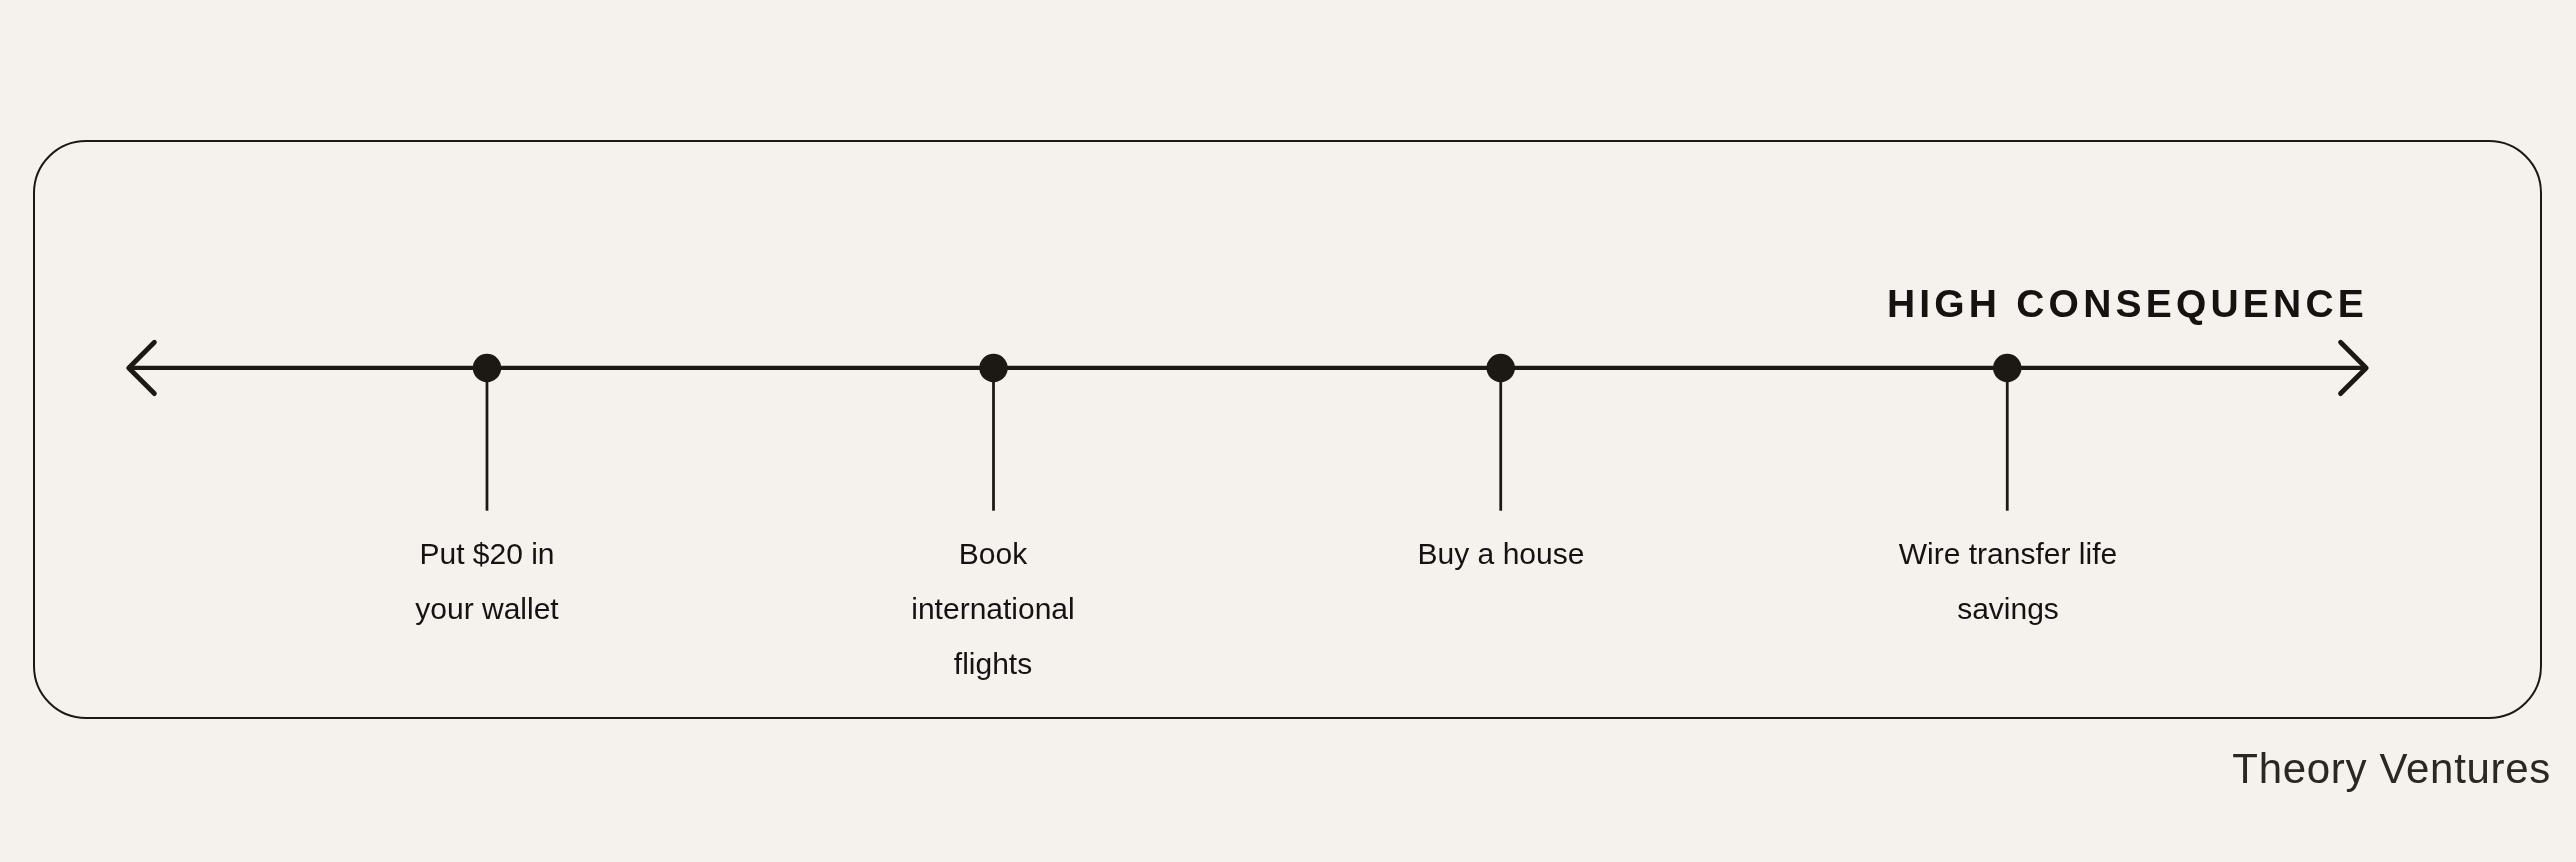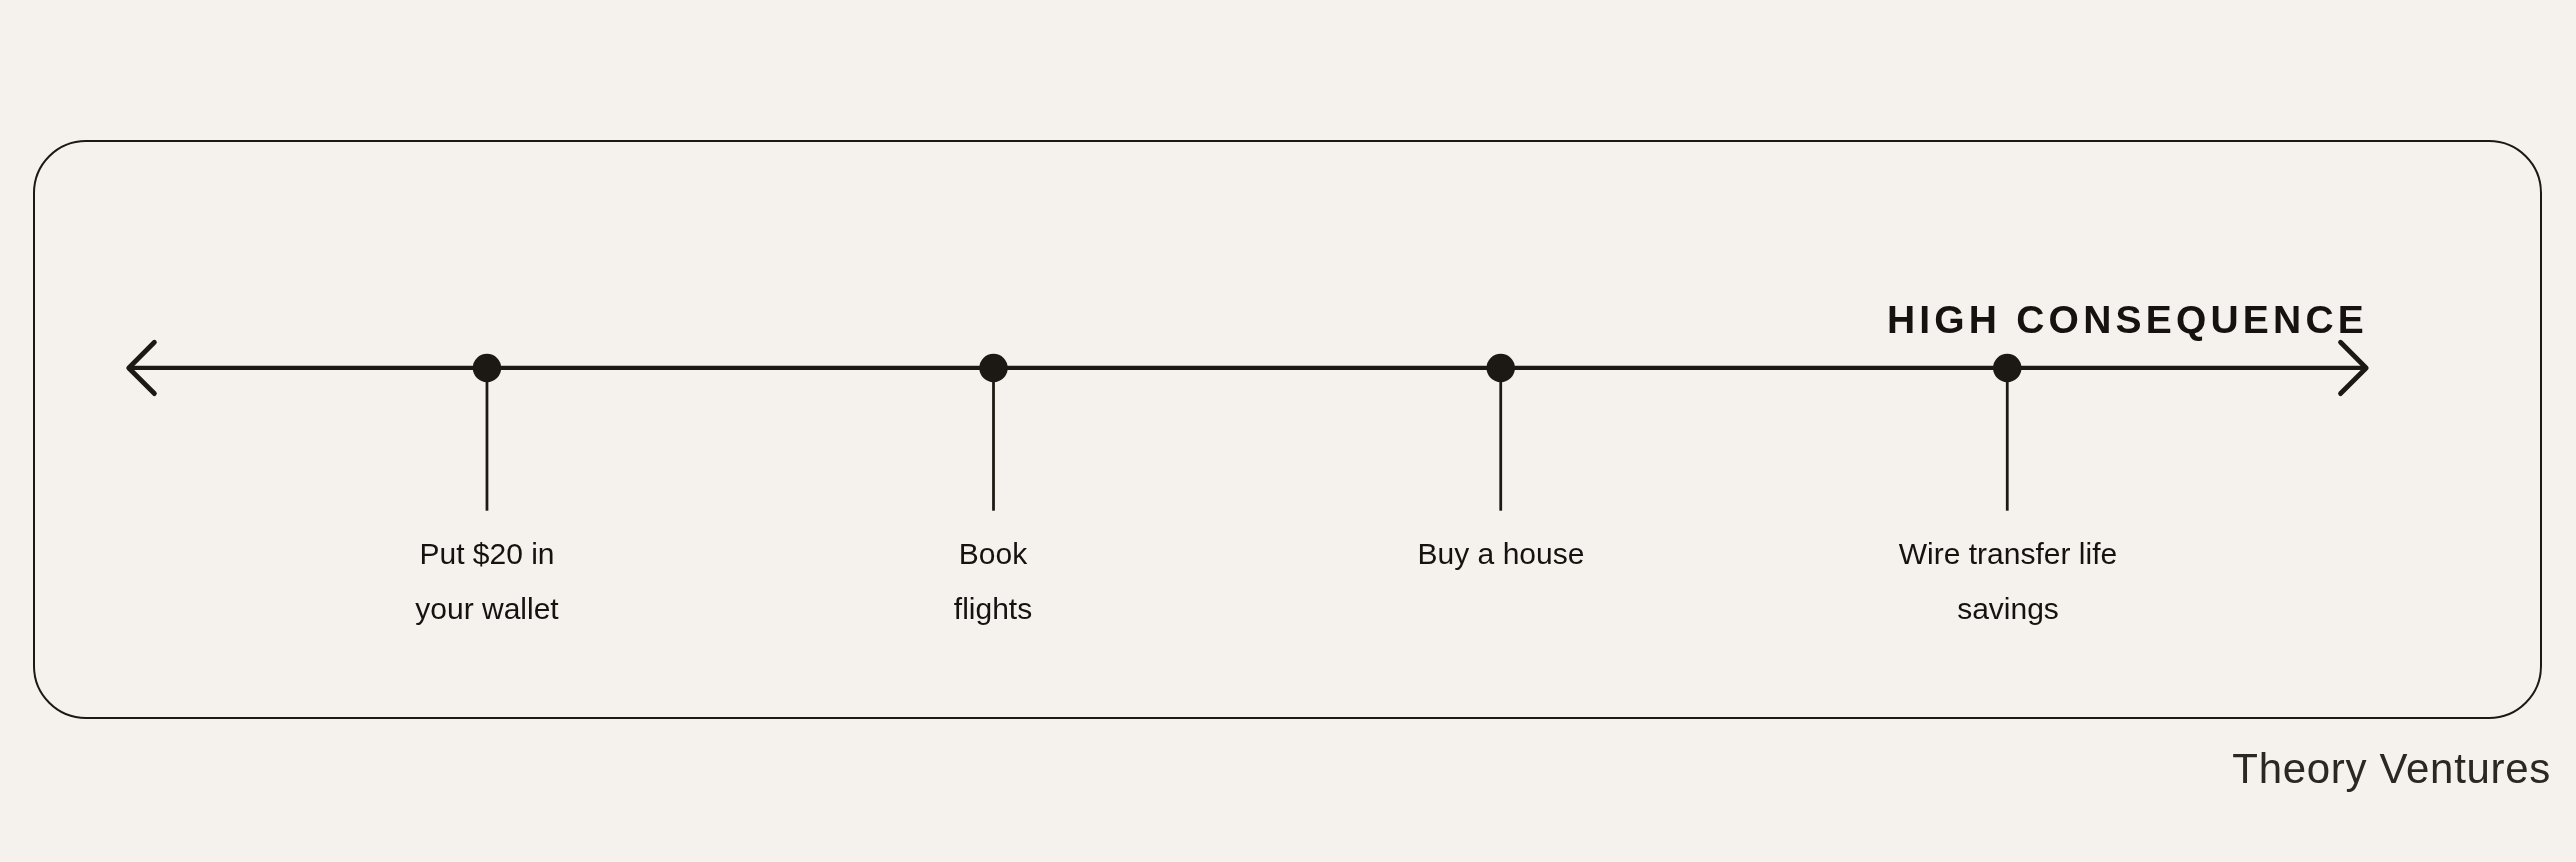--- a/index.html
+++ b/index.html
@@ -31,21 +31,21 @@
     position:absolute;
     top:283px;
     font-size:39px;
     font-weight:700;
     letter-spacing:4.2px;
     line-height:42px;
     color:var(--text);
     white-space:nowrap;
   }
   .endpoint-low{left:129px;}
-  .endpoint-high{right:208px; text-align:right;margin-top:16px;}
+  .endpoint-high{right:208px; text-align:right;}
   .axis-svg{
     position:absolute;
     left:0; top:0;
     width:2576px; height:862px;
   }
   .point-label{
     position:absolute;
     top:526px;
     width:527px;
     transform:translateX(-50%);
@@ -100,20 +100,21 @@
     <circle cx="2896" cy="531" r="20.5" fill="#1c1813"></circle>
   </svg>
 
   <div class="point-label" style="left:487px">
     <div class="line">Put $20 in</div>
     <div class="line">your wallet</div>
   </div>
 
   <div class="point-label" style="left:993px">
     <div class="line">Book</div>
+    <div class="line">international</div>
     <div class="line">flights</div>
   </div>
 
   <div class="point-label" style="left:1501px">
     <div class="line">Buy a house</div>
   </div>
 
   <div class="point-label" style="left:2008px">
     <div class="line">Wire transfer life</div>
     <div class="line">savings</div>

